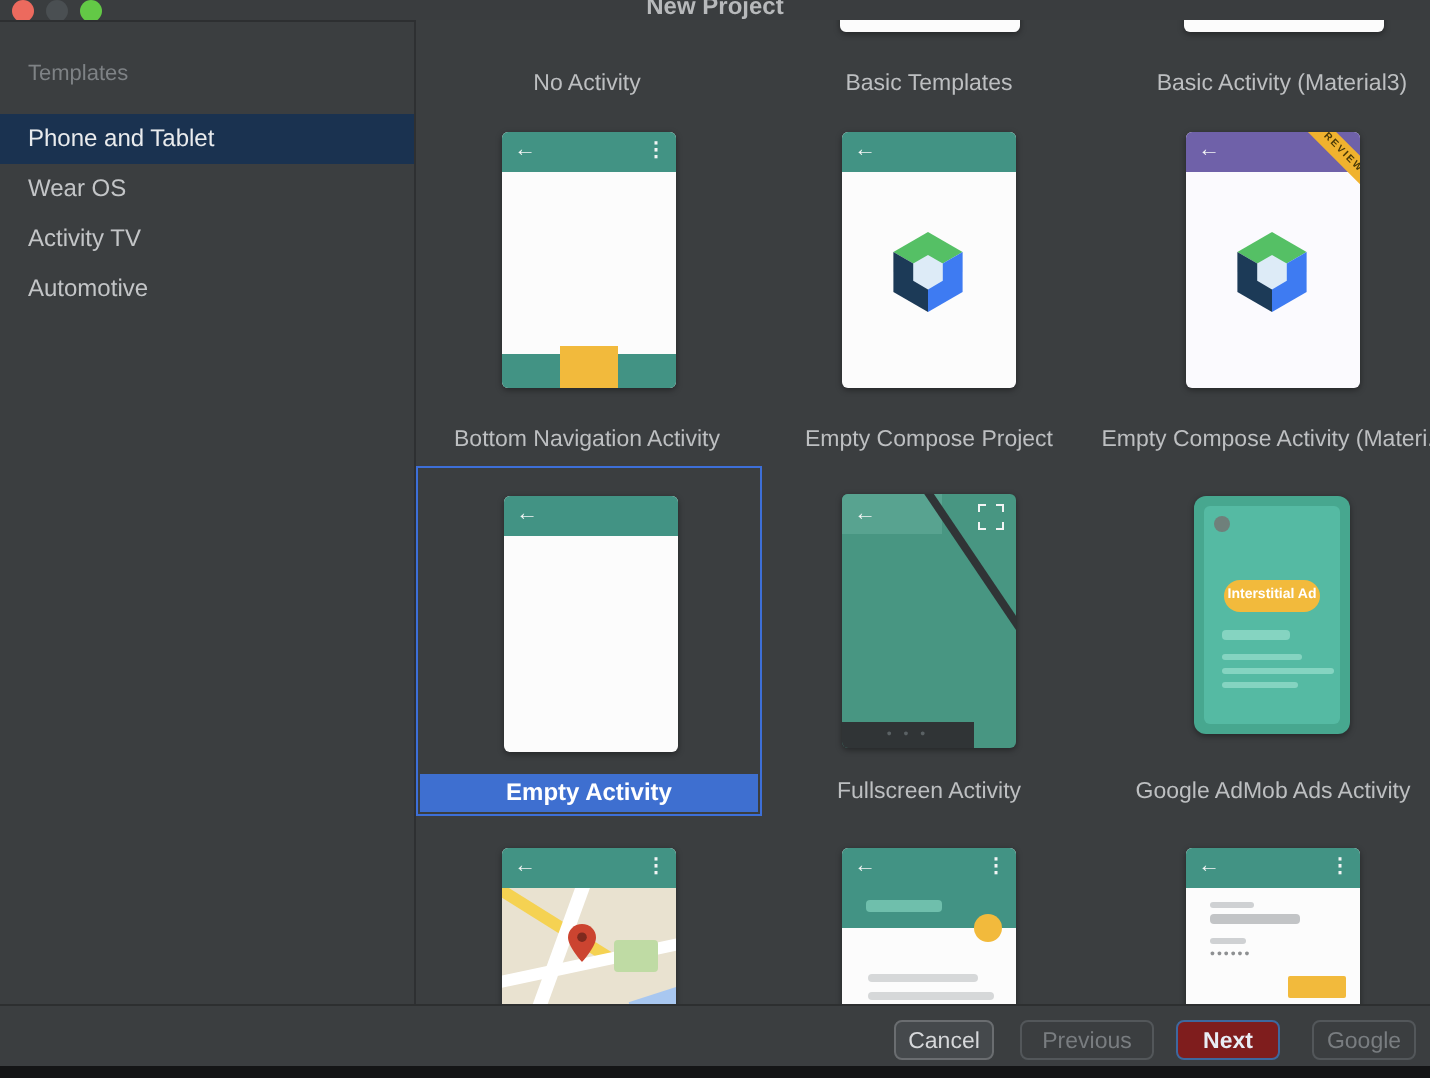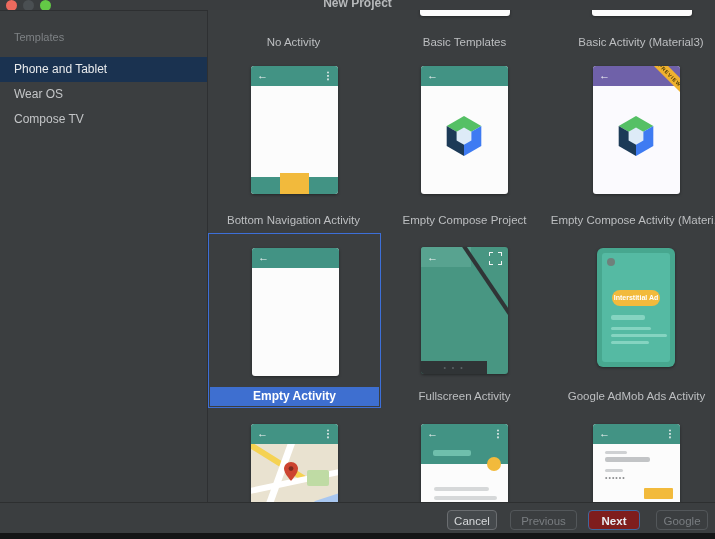--- a/index.html
+++ b/index.html
@@ -42,21 +42,22 @@
     <div class="tl" style="left:23px;background:#4A4F52;"></div>
     <div class="tl" style="left:40px;background:#63C946;"></div>
     <div class="title-text">New Project</div>
   </div>
 
   <div class="sidebar">
     <div class="side-header">Templates</div>
     <div style="height:8px"></div>
     <div class="side-item selected">Phone and Tablet</div>
     <div class="side-item">Wear OS</div>
-    <div class="side-item">Compose TV</div>
+    <div class="side-item">Activity TV</div>
+    <div class="side-item">Automotive</div>
   </div>
 
   <div class="content">
 
     <div class="card" style="left:212px;top:-14px;width:90px;height:20px;"></div>
     <div class="card" style="left:384px;top:-14px;width:100px;height:20px;"></div>
     <div class="cell-label" style="left:0px;top:26px;width:171px;text-align:center;">No Activity</div>
     <div class="cell-label" style="left:171px;top:26px;width:171px;">Basic Templates</div>
     <div class="cell-label" style="left:343px;top:26px;width:180px;">Basic Activity (Material3)</div>
 

